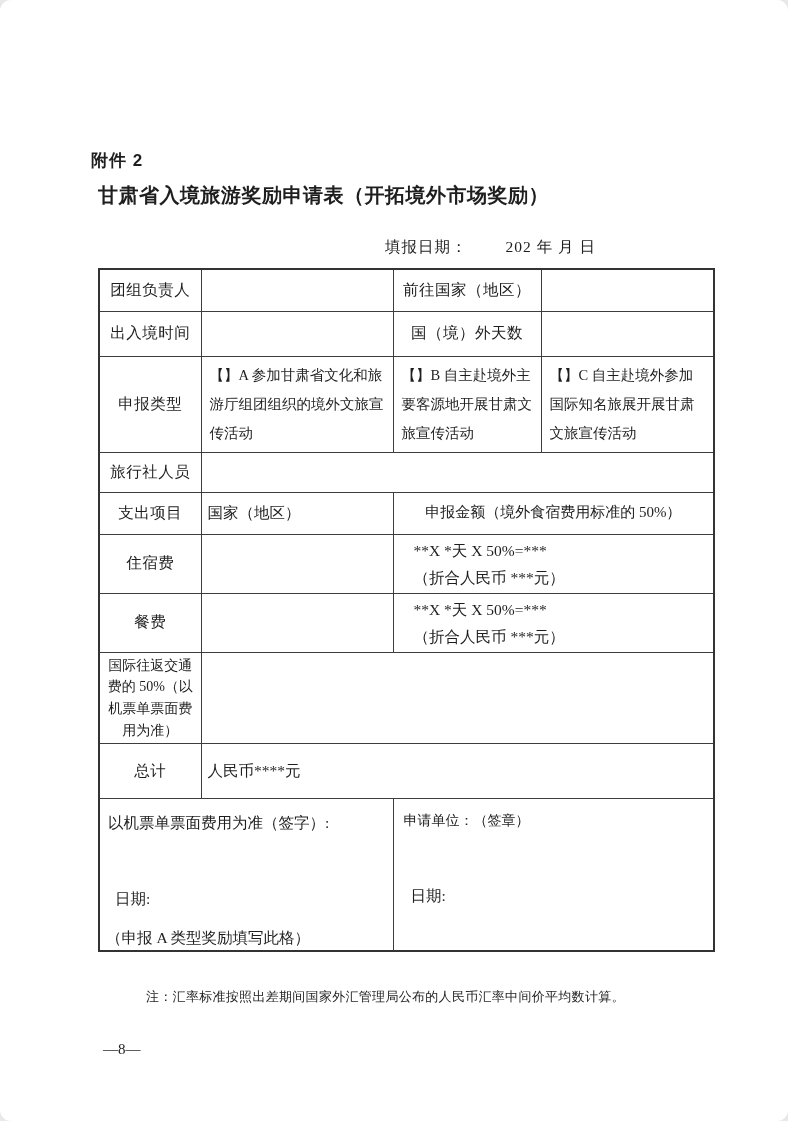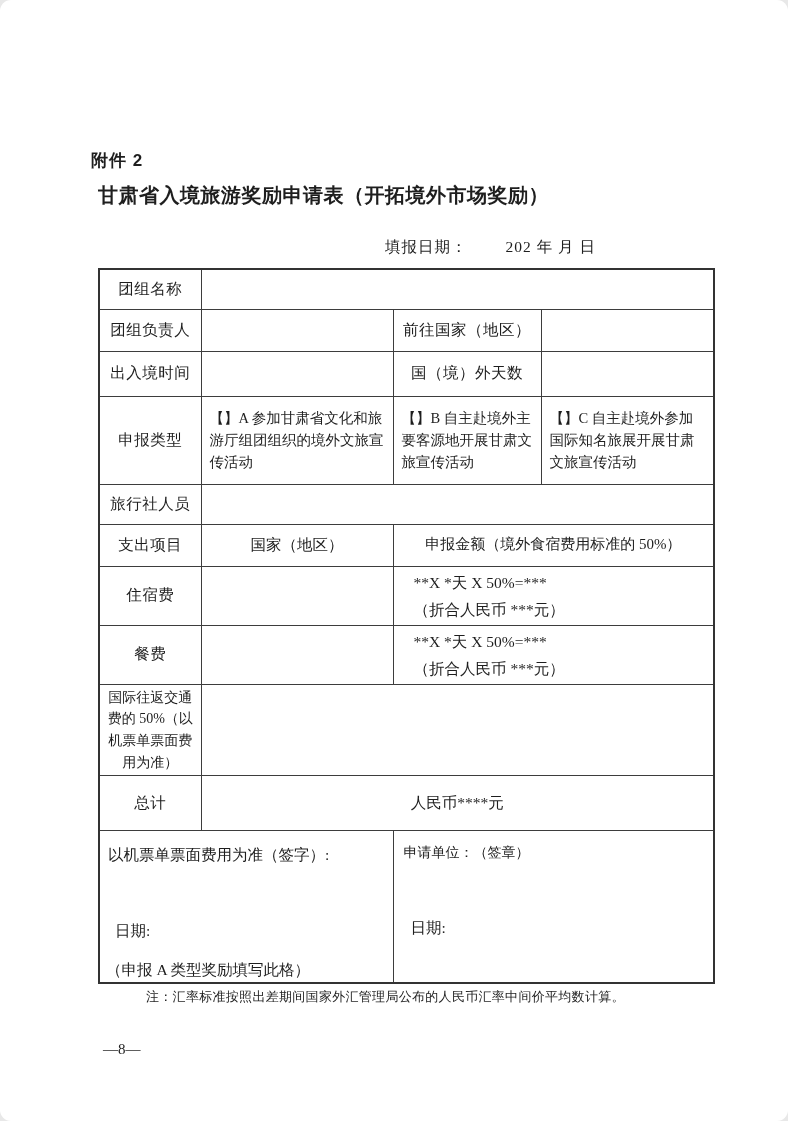--- a/index.html
+++ b/index.html
@@ -36,22 +36,22 @@
   .form-table { border:2px solid #333333; }
   .form-table td {
     border:1px solid #3d3d3d;
     padding:2px 6px;
     vertical-align:middle;
     line-height:1.45;
   }
   td.lbl { text-align:center; letter-spacing:0.5px; }
   td.lbl-small { text-align:center; font-size:14px; line-height:1.55; padding:2px 4px; }
   td.blank { background:#ffffff; }
-  td.opt { font-size:14.5px; line-height:22px; padding:4px 8px; text-align:left; }
-  td.ctr { text-align:center; }
+  td.opt { font-size:14.5px; line-height:29px; padding:4px 8px; text-align:left; }
+  td.ctr { text-align:left; }
   td.amount-hdr { text-align:center; font-size:15px; }
   td.formula { padding-left:20px; }
   .formula-line { line-height:27px; }
   td.sig-cell { vertical-align:top; padding:0; }
   .sig-title { margin:13px 0 0 8px; font-size:15.5px; }
   .sig-date { margin:53px 0 0 15px; font-size:15.5px; }
   .sig-note { margin:17px 0 0 6px; font-size:15.5px; }
   .sig-title-r { margin:12px 0 0 10px; font-size:14px; }
   .sig-date-r { margin:53px 0 0 17px; font-size:15.5px; }
   .footnote {
@@ -79,24 +79,20 @@
 
   <table class="form-table">
     <colgroup>
       <col style="width:102px">
         <col style="width:192px">
         <col style="width:148px">
         <col style="width:173px">
     </colgroup>
 
     <tbody>
-        <tr style="height:40px;">
-      <td class="lbl">团组名称</td>
-      <td class="blank" colspan="3"></td>
-    </tr>
 
     <tr style="height:42px;margin-left:45px;">
       <td class="lbl">团组负责人</td>
       <td class="blank"></td>
       <td class="lbl">前往国家（地区）</td>
       <td class="blank"></td>
     </tr>
 
     <tr style="height:45px;">
       <td class="lbl">出入境时间</td>

